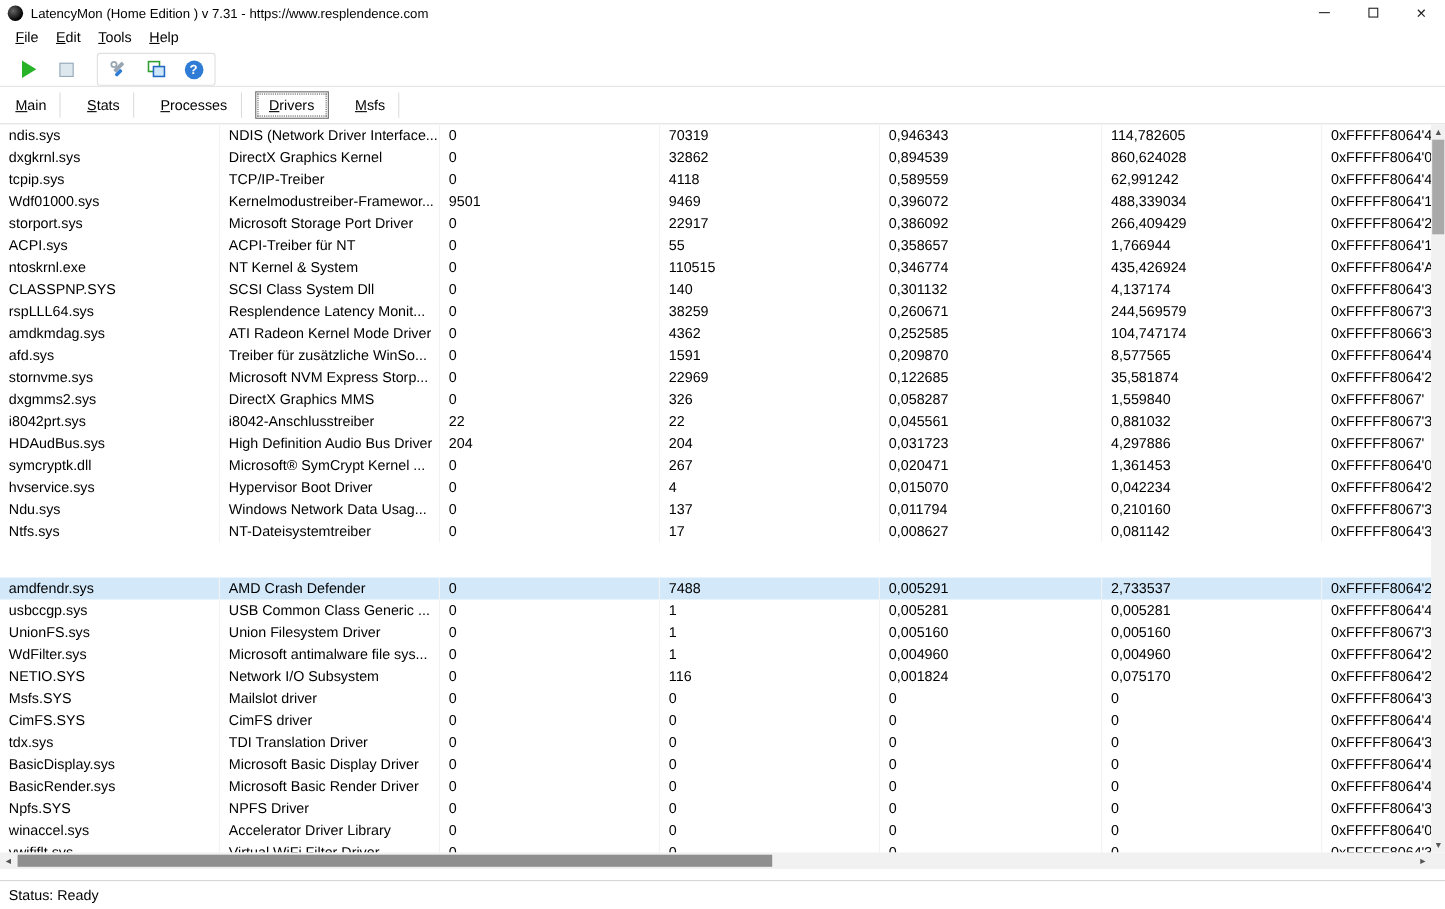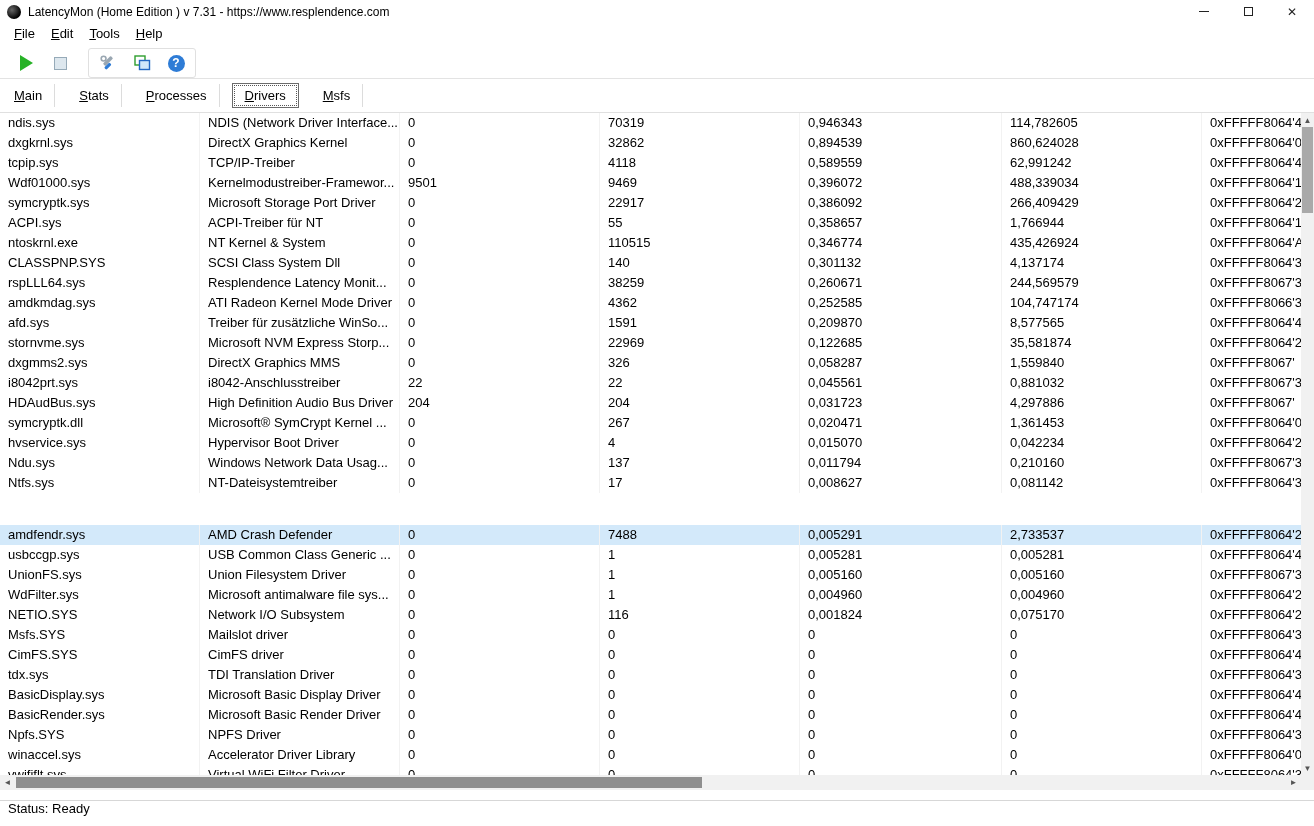--- a/index.html
+++ b/index.html
@@ -64,21 +64,21 @@
   .v-thumb { position: absolute; top: 14px; left: 1px; width: 11px; height: 86px; background: #a9a9a9; }
 
   
   .hscroll { height: 15px; background: #f1f1f1; position: relative; flex: 0 0 auto; }
   .h-arrow { position: absolute; top: 0; bottom: 0; width: 15px; display: flex; align-items: center; justify-content: center; font-size: 8px; color: #555; }
   .h-arrow.left { left: 0; } .h-arrow.right { right: 13px; }
   .h-thumb { position: absolute; top: 2px; left: 16px; width: 686px; height: 11px; background: #8f8f8f; }
   .gap { height: 10px; flex: 0 0 auto; }
 
   
-  .statusbar { height: 26px; border-top: 1px solid #d7d7d7; display: flex; align-items: flex-start; padding-left: 8px; flex: 0 0 auto; }
+  .statusbar { height: 26px; border-top: 1px solid #d7d7d7; display: flex; align-items: center; padding-left: 8px; flex: 0 0 auto; }
 </style>
 </head>
 <body>
 
 <div class="titlebar">
   <div class="app-icon"></div>
   <div class="title-text">LatencyMon  (Home Edition )  v 7.31 - https://www.resplendence.com</div>
   <div class="win-controls">
     <div class="win-btn">
         <div class="glyph-min"></div>
@@ -167,21 +167,21 @@
         <div class="trow grid-row">
           <div class="tcell">Wdf01000.sys</div>
           <div class="tcell">Kernelmodustreiber-Framewor...</div>
           <div class="tcell">9501</div>
           <div class="tcell">9469</div>
           <div class="tcell">0,396072</div>
           <div class="tcell">488,339034</div>
           <div class="tcell" style="border-right: none;">0xFFFFF8064'1</div>
         </div>
         <div class="trow grid-row">
-          <div class="tcell">symcryptk.sys</div>
+          <div class="tcell">storport.sys</div>
           <div class="tcell">Microsoft Storage Port Driver</div>
           <div class="tcell">0</div>
           <div class="tcell">22917</div>
           <div class="tcell">0,386092</div>
           <div class="tcell">266,409429</div>
           <div class="tcell" style="border-right: none;">0xFFFFF8064'2</div>
         </div>
         <div class="trow grid-row">
           <div class="tcell">ACPI.sys</div>
           <div class="tcell">ACPI-Treiber für NT</div>

